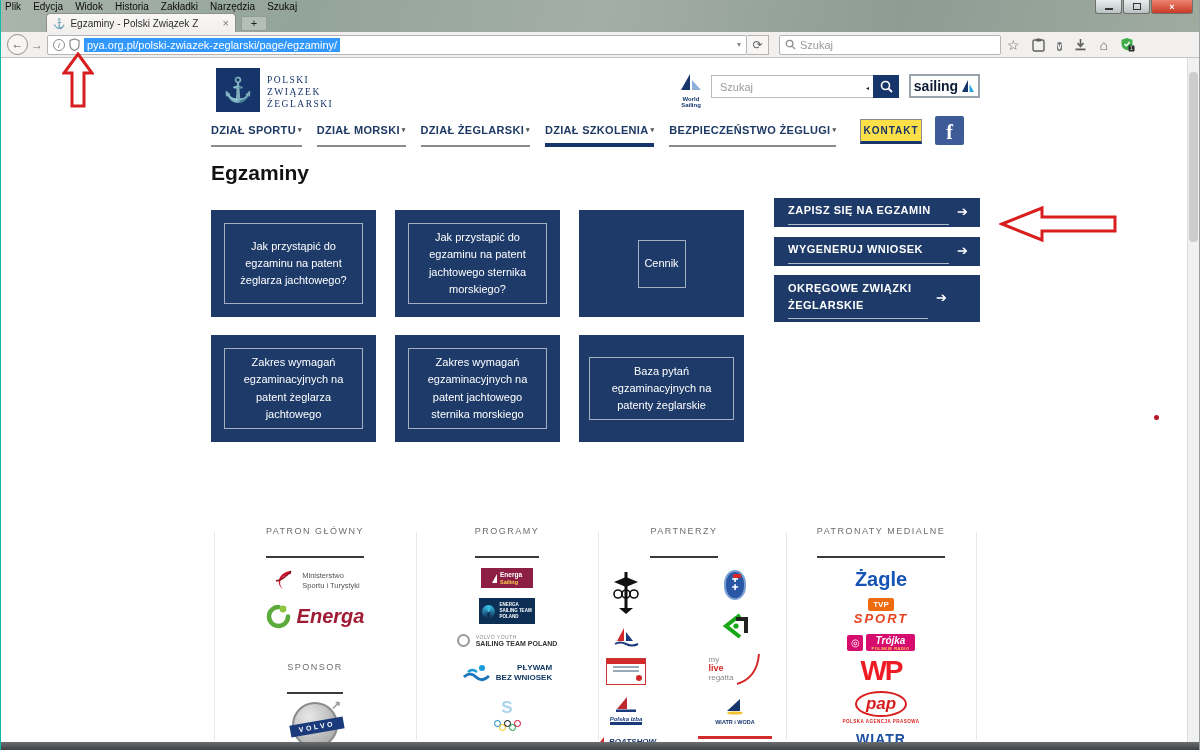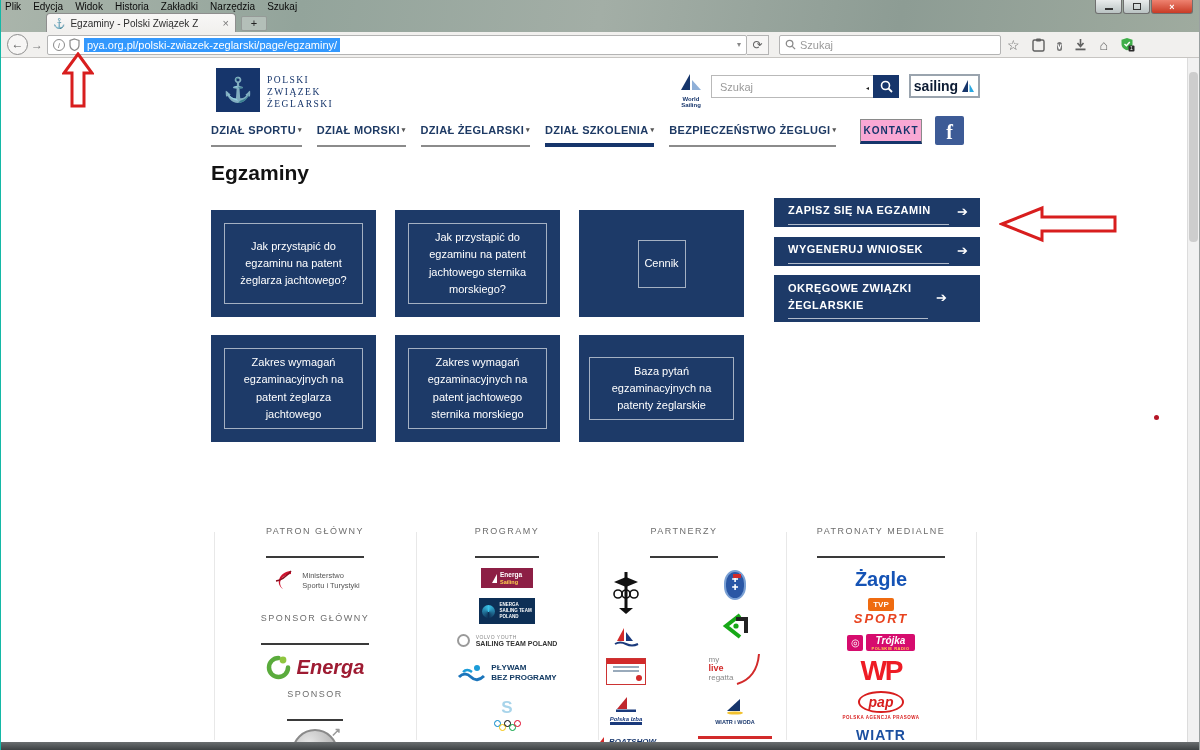--- a/index.html
+++ b/index.html
@@ -59,21 +59,21 @@
   #ss-caret { position:absolute; right:30px; top:9px; font-size:6px; color:#222; }
   #ss-btn { width:26px; height:23px; background:#16356b; display:flex; align-items:center; justify-content:center; }
   #sailing-box { position:absolute; left:908px; top:16px; width:71px; height:24px; border:2px solid #9aa4ae; display:flex; align-items:center; justify-content:center; gap:2px; background:#fff; }
   #sailing-box .word { font-size:14px; font-weight:800; color:#0c1b33; letter-spacing:0; }
 
   
   #mainnav { position:absolute; left:210px; top:66px; display:flex; gap:15px; }
   .navitem { font-size:11px; font-weight:bold; color:#1e3a64; letter-spacing:.3px; padding-bottom:9px; border-bottom:2px solid #8b8b8b; }
   .navitem .caret { font-size:7px; color:#555; margin-left:2px; vertical-align:2px; }
   .navitem.active { border-bottom:4px solid #16356b; padding-bottom:7px; }
-  #kontakt { position:absolute; left:859px; top:61px; width:62px; height:25px; border:1px solid #8a8a8a; border-bottom:3px solid #16356b; font-size:10px; font-weight:bold; color:#16356b; letter-spacing:1px; text-align:center; line-height:21px; background:#f9a8d4; }
+  #kontakt { position:absolute; left:859px; top:61px; width:62px; height:25px; border:1px solid #8a8a8a; border-bottom:3px solid #16356b; font-size:10px; font-weight:bold; color:#16356b; letter-spacing:1px; text-align:center; line-height:21px; background:#fde047; }
   #fb { position:absolute; left:934px; top:58px; width:29px; height:29px; background:#3d5b96; border-radius:2px; color:#fff; font-family:"Liberation Serif",serif; font-weight:bold; font-size:20px; text-align:center; line-height:32px; }
 
   
   #page-title { position:absolute; left:210px; top:103px; font-size:21px; font-weight:800; color:#121212; }
   .tile { position:absolute; width:165px; height:107px; background:#1d3a68; color:#fff; }
   .tile-inner { position:absolute; inset:13px; border:1px solid rgba(255,255,255,.6); display:flex; align-items:center; justify-content:center; text-align:center; font-size:11px; line-height:1.55; padding:4px 8px; }
   .tile-inner.boxed { inset:auto; left:50%; top:50%; transform:translate(-50%,-50%); width:48px; height:48px; padding:0; }
   .tile-inner.wide { inset:22px 10px; }
   .sidebtn { position:absolute; left:773px; width:206px; background:#1d3a68; color:#fff; display:flex; align-items:center; padding:7px 12px 5px 14px; }
   .sidebtn .lbl { flex:1; font-size:11px; font-weight:bold; letter-spacing:.5px; line-height:1.5; border-bottom:1px solid rgba(255,255,255,.65); padding-bottom:5px; }
@@ -94,21 +94,21 @@
   .prog-box1 .t1 { color:#fff; font-size:6.5px; font-weight:bold; line-height:1.1; text-align:left; }
   .prog-box1 .t2 { color:#ffd24d; font-size:5.5px; font-weight:bold; }
   .sail-w { width:0; height:0; border-left:5px solid transparent; border-bottom:9px solid #fff; }
   .prog-box2 { width:56px; height:26px; background:#0d2f56; display:flex; align-items:center; justify-content:center; gap:4px; }
   .swirl { width:13px; height:13px; border-radius:50%; background:conic-gradient(#39c1e8,#0d2f56,#39c1e8); }
   .prog-box2 .tt { color:#fff; font-size:4.5px; font-weight:800; text-align:left; line-height:1.3; }
   .vy-circle { width:13px; height:13px; border:2px solid #9a9a9a; border-radius:50%; position:relative; }
   .vy-text { text-align:left; }
   .vy-text .l1 { font-size:5px; color:#8a8a8a; letter-spacing:.5px; }
   .vy-text .l2 { font-size:7px; font-weight:800; color:#333; }
-  .plyw-text { text-align:left; color:#123a63; font-weight:800; font-size:8px; line-height:1.3; }
+  .plyw-text { text-align:right; color:#123a63; font-weight:800; font-size:8px; line-height:1.3; }
   .oly-s { font-size:17px; font-weight:800; color:#a8d4ea; }
   .rings { margin-top:2px; height:14px; }
   .ring { display:inline-block; width:7px; height:7px; border-radius:50%; border:1.4px solid; margin:0 -1px; vertical-align:top; }
   .ring.r2 { margin-top:4px; }
   .psub { display:flex; justify-content:center; gap:42px; }
   .pstack { display:flex; flex-direction:column; align-items:center; gap:11px; padding-top:12px; }
   .gdansk { width:22px; height:30px; background:#2a57a5; border:2px solid #7aa0d4; border-radius:50% / 45%; position:relative; color:#fff; font-size:8px; line-height:1; padding-top:4px; }
   .gdansk .crown { position:absolute; top:2px; left:7px; width:8px; height:4px; background:#d22a2a; }
   .cert { width:40px; height:27px; background:#fff; border:1px solid #c33; position:relative; }
   .cert .bar { height:5px; background:#d22a2a; }
@@ -123,21 +123,21 @@
   .ww-t { font-size:5.5px; font-weight:900; color:#16356b; }
   .dar { width:74px; height:17px; overflow:hidden; border-top:3px solid #d22a2a; padding-top:1px; font-size:22px; font-weight:900; color:#16356b; letter-spacing:5px; line-height:1; }
   .zagle { font-size:20px; font-weight:900; color:#1553b5; }
   .tvp { width:26px; height:13px; background:#ef6b10; border-radius:2px; color:#fff; font-weight:800; font-size:8px; text-align:center; line-height:13px; margin:0 auto; }
   .sport { font-size:13px; font-weight:900; font-style:italic; color:#e8431f; letter-spacing:2px; }
   .trojka { display:inline-flex; align-items:center; gap:3px; }
   .trj-ico { width:16px; height:16px; background:#d60c6e; color:#fff; font-size:10px; text-align:center; line-height:16px; border-radius:2px; }
   .trj-box { background:#d60c6e; color:#fff; font-style:italic; font-weight:bold; font-size:10px; padding:1px 5px 0; border-radius:2px; text-align:center; }
   .trj-box .sub { font-size:4px; color:#ffd54d; font-style:normal; letter-spacing:.5px; }
   .wp { font-size:28px; font-weight:900; color:#ee1c25; letter-spacing:-2px; }
-  .pap-oval { display:inline-block; border:2.5px solid #d81e1e; border-radius:50%; padding:1px 9px; color:#d81e1e; font-weight:bold; font-style:italic; font-size:14px; }
+  .pap-oval { display:inline-block; border:2.5px solid #d81e1e; border-radius:50%; padding:1px 9px; color:#d81e1e; font-weight:bold; font-style:italic; font-size:17px; }
   .pap-sub { font-size:4.5px; color:#d81e1e; font-weight:bold; letter-spacing:.5px; margin-top:2px; }
   .wiatr { font-size:14px; font-weight:900; color:#1b4fa0; letter-spacing:1px; }
   .wiatr-sub { font-size:5.5px; color:#777; margin-top:-1px; }
 </style>
 </head>
 <body>
 
 <div id="window">
 
   <div id="titlebar">
@@ -313,29 +313,28 @@
       <div class="fitem">
         <svg width="26" height="26" viewBox="0 0 26 26">
             <path d="M21 3 C9 4 5 16 13 21 C7 15 11 7 21 6 Z" fill="#cf1430"></path>
             <path d="M21 3 C16 9 12 12 6 13" stroke="#8a1020" stroke-width="1.4" fill="none"></path>
           </svg>
         <div class="minis-text">
             <div>Ministerstwo</div>
             <div>Sportu i Turystyki</div>
           </div>
       </div>
-      <div style="margin-top:13px"><span class="fhead">SPONSOR GŁÓWNY</span></div>
       <div class="fitem">
         <svg width="25" height="25" viewBox="0 0 25 25">
             <path d="M12.5 3 a9.5 9.5 0 1 0 9.5 9.5" fill="none" stroke="#5aab3c" stroke-width="4.5" stroke-linecap="round"></path>
             <circle cx="17" cy="5" r="3.4" fill="#8fc63f"></circle>
           </svg>
         <span class="energa-word">Energa</span>
       </div>
-      <div style="margin-top:3px"><span class="fhead">SPONSOR</span></div>
+      <div style="margin-top:27px"><span class="fhead">SPONSOR</span></div>
       <div class="volvo-circle">
         <span class="volvo-arr">↗</span>
         <div class="volvo-band">VOLVO</div>
       </div>
     </div>
 
     <div class="fcol" style="left:415px;width:182px">
       <div class="fhead">PROGRAMY</div>
       <div class="fitem">
         <div class="prog-box1">
@@ -357,21 +356,21 @@
           </span>
       </div>
       <div class="fitem" style="margin-top:16px">
         <svg width="28" height="19" viewBox="0 0 28 19">
             <circle cx="20" cy="4" r="3" fill="#1b9cd8"></circle>
             <path d="M2 13 Q8 7 14 13 T27 12" stroke="#1b75bb" stroke-width="3" fill="none"></path>
             <path d="M6 8 Q10 4 15 8" stroke="#1b9cd8" stroke-width="2.4" fill="none"></path>
           </svg>
         <span class="plyw-text">
             <div>PŁYWAM</div>
-            <div>BEZ PROGRAMY</div>
+            <div>BEZ WNIOSEK</div>
           </span>
       </div>
       <div style="margin-top:14px">
         <div class="oly-s">S</div>
         <div class="rings">
           <span class="ring" style="border-color:#0085c7"></span><span class="ring r2" style="border-color:#f4c300"></span><span class="ring" style="border-color:#000"></span><span class="ring r2" style="border-color:#009f3d"></span><span class="ring" style="border-color:#df0024"></span>
         </div>
       </div>
     </div>
 

